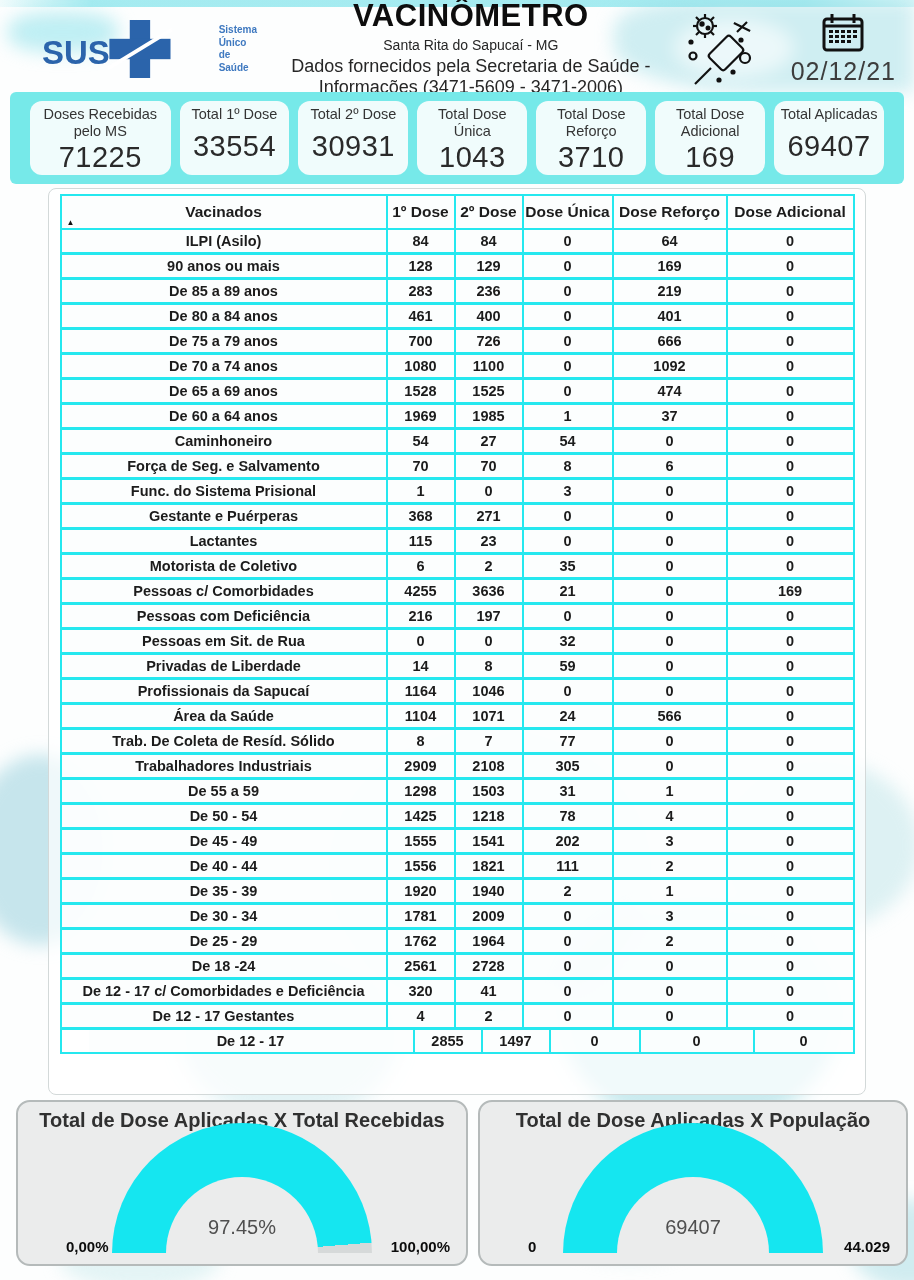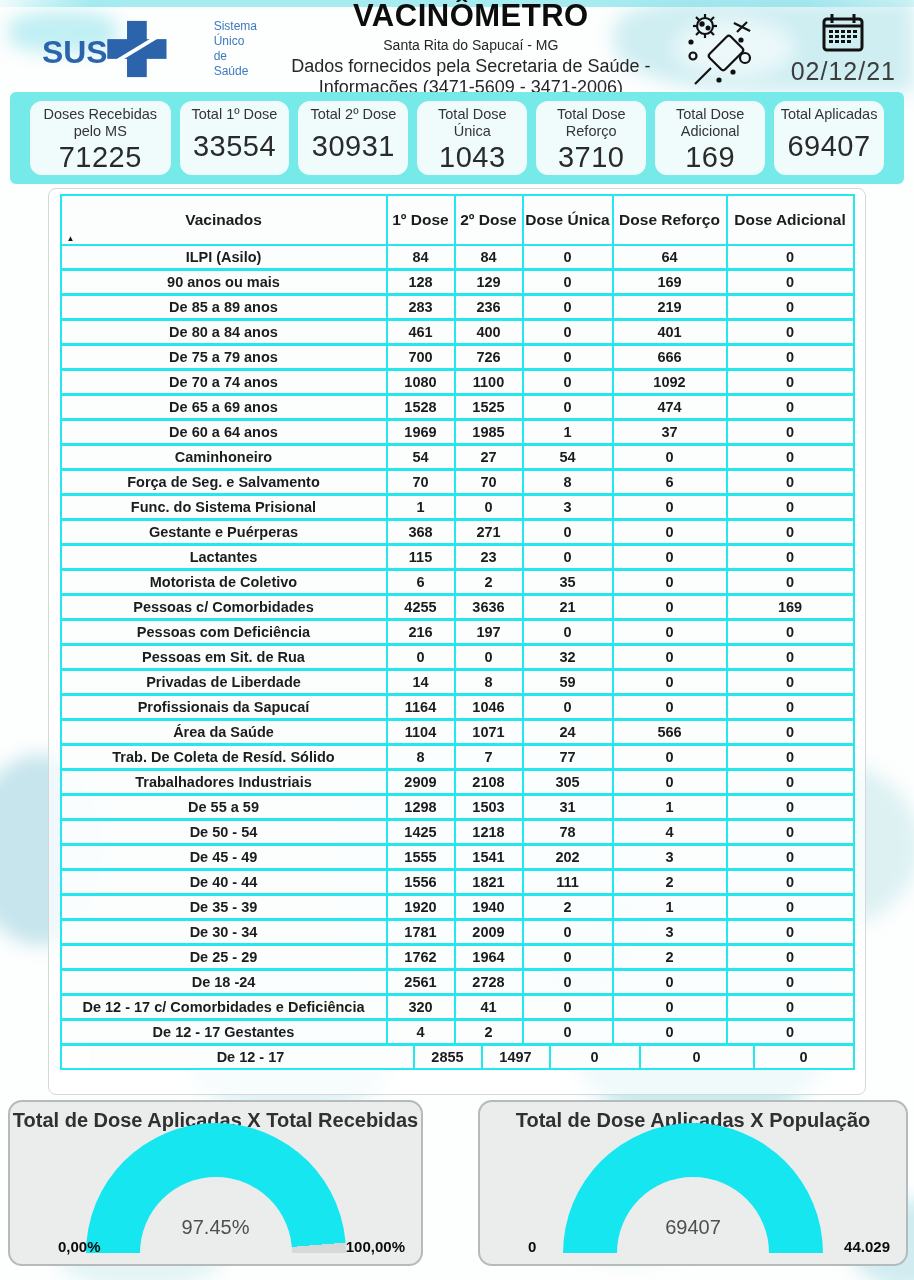--- a/index.html
+++ b/index.html
@@ -10,21 +10,21 @@
     color:#1c1c1c;
   }
   
   .bg{position:absolute;inset:0;z-index:0;pointer-events:none;}
   .blob{position:absolute;border-radius:50%;filter:blur(9px);}
   .topstrip{position:absolute;top:0;left:0;right:0;height:7px;
     background:linear-gradient(90deg,rgba(170,236,240,.15),rgba(150,232,238,.85) 10%,rgba(150,232,238,.85) 88%,rgba(150,232,238,.35));}
   
   .header{position:absolute;top:7px;left:0;right:0;height:84px;z-index:2;display:flex;align-items:center;}
   .logo{display:flex;align-items:center;margin-left:42px;width:215px;flex:none;}
-  .logo-caption{font-size:12px;line-height:1.25;font-weight:normal;color:#3f79c0;margin-left:16px;}
+  .logo-caption{font-size:10px;line-height:1.25;font-weight:bold;color:#3f79c0;margin-left:16px;}
   .head-center{flex:1;text-align:center;margin-top:-2px;}
   .main-title{font-size:31px;font-weight:bold;letter-spacing:.5px;color:#0d0d0d;}
   .sub1{font-size:14px;color:#262626;margin-top:3px;}
   .sub2{font-size:18px;color:#262626;margin-top:3px;}
   .head-right{flex:none;display:flex;align-items:center;margin-right:18px;}
   .syringe-box{margin-right:28px;}
   .cal-date{display:flex;flex-direction:column;align-items:center;}
   .date-text{font-size:25px;color:#3d3d3d;margin-top:4px;letter-spacing:1px;}
   
   .stats-band{position:absolute;top:92px;left:10px;right:10px;height:92px;z-index:2;
@@ -38,26 +38,26 @@
   .table-panel{position:absolute;top:188px;left:48px;width:818px;height:907px;z-index:1;
     background:rgba(255,255,255,.72);border:1px solid #d3d9d9;border-radius:8px;box-sizing:border-box;}
   .tbl{width:795px;margin:5px auto 0 auto;border:2px solid var(--cyan);box-sizing:border-box;}
   :root{--cyan:#25e8ef;}
   .tr{display:grid;grid-template-columns:326px 68px 68px 90px 114px 1fr;border-bottom:3px solid var(--cyan);}
   .tr:last-child{border-bottom:none;padding-left:27px;}
   .tr.th-row{border-bottom:2px solid var(--cyan);}
   .td{display:flex;align-items:center;justify-content:center;border-right:2px solid var(--cyan);
     background:rgba(252,254,254,.85);height:22px;font-size:14.5px;font-weight:bold;white-space:nowrap;overflow:hidden;}
   .td:last-child{border-right:none;}
-  .th-row .td{height:48px;font-size:15.5px;position:relative;}
+  .th-row .td{height:32px;font-size:15.5px;position:relative;}
   .sort-arrow{position:absolute;left:5px;bottom:1px;font-size:8px;color:#111;}
   
   .gauge-card{position:absolute;top:1100px;height:166px;z-index:2;background:#ebecec;
     border:2px solid #b5baba;border-radius:14px;box-sizing:border-box;}
-  .gauge-card.left{left:8px;width:415px;}
+  .gauge-card.left{left:16px;width:452px;}
   .gauge-card.right{left:478px;width:430px;}
   .gauge-title{text-align:center;font-size:20px;font-weight:bold;color:#303030;margin-top:7px;}
   .gauge-wrap{position:absolute;bottom:11px;left:50%;transform:translateX(-50%);width:260px;height:130px;}
   .arc{position:absolute;bottom:0;left:0;width:260px;height:130px;border-radius:130px 130px 0 0;}
   .hole{position:absolute;bottom:0;left:50%;transform:translateX(-50%);width:152px;height:76px;
     border-radius:76px 76px 0 0;background:#ebecec;}
   .gauge-value{position:absolute;bottom:14px;left:0;width:100%;text-align:center;font-size:20px;color:#4f4f4f;}
   .gauge-min{position:absolute;bottom:9px;left:48px;font-size:15px;font-weight:bold;color:#0c0c0c;}
   .gauge-max{position:absolute;bottom:9px;right:16px;font-size:15px;font-weight:bold;color:#0c0c0c;}
   svg{display:block;}

